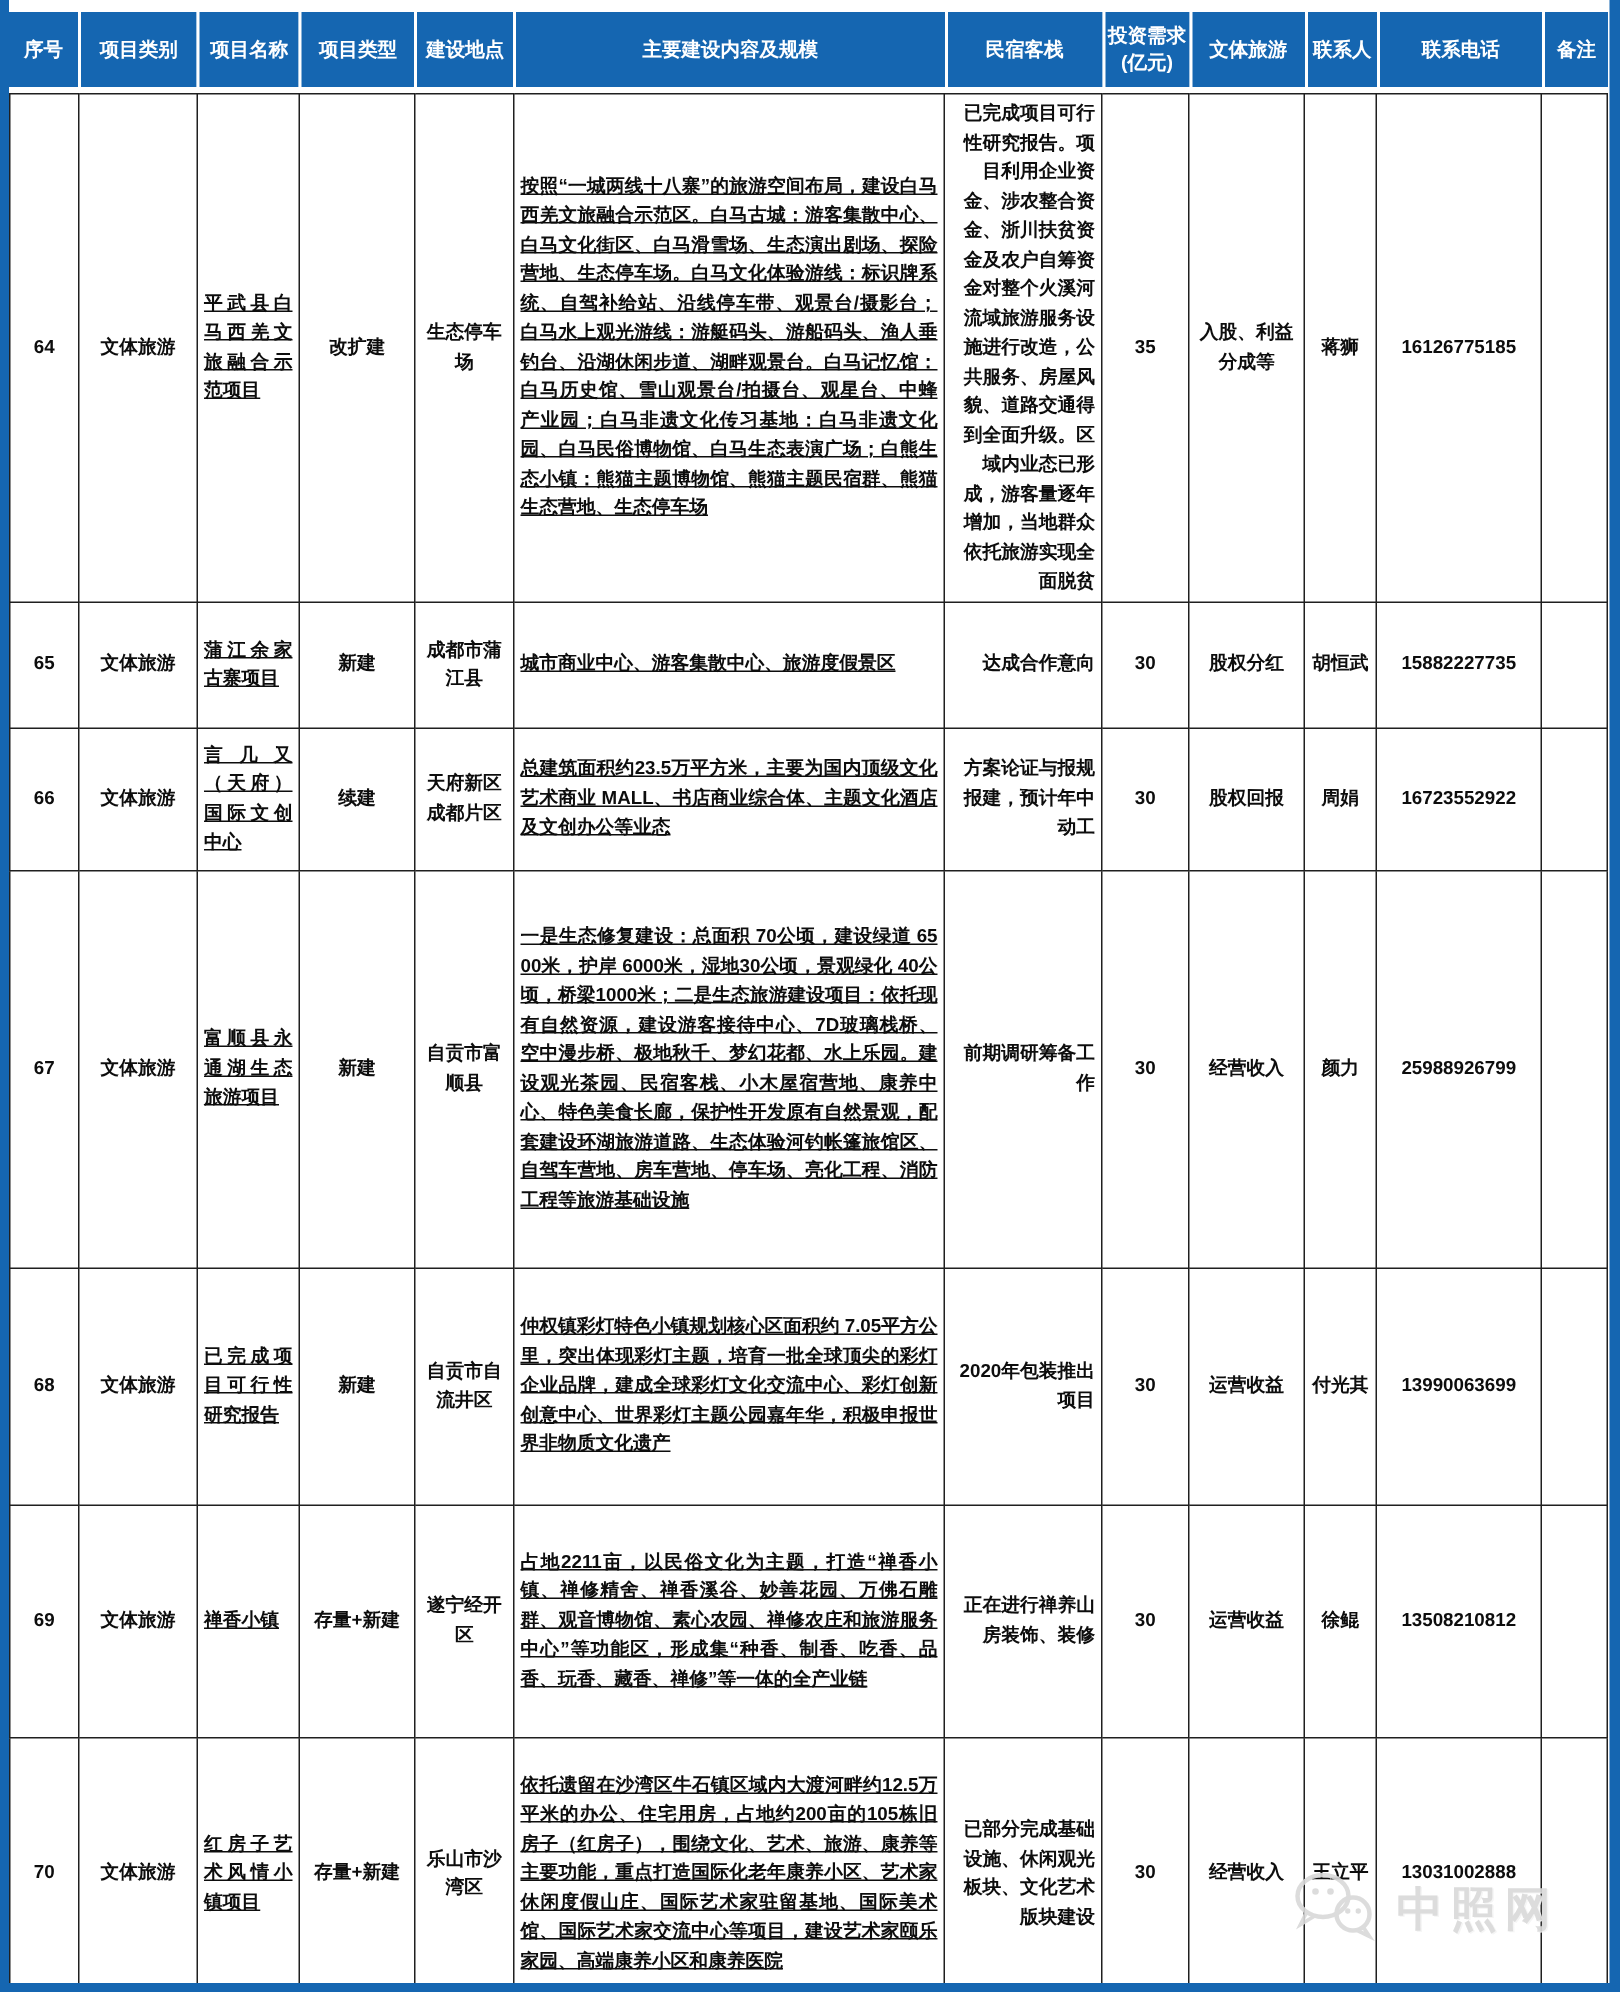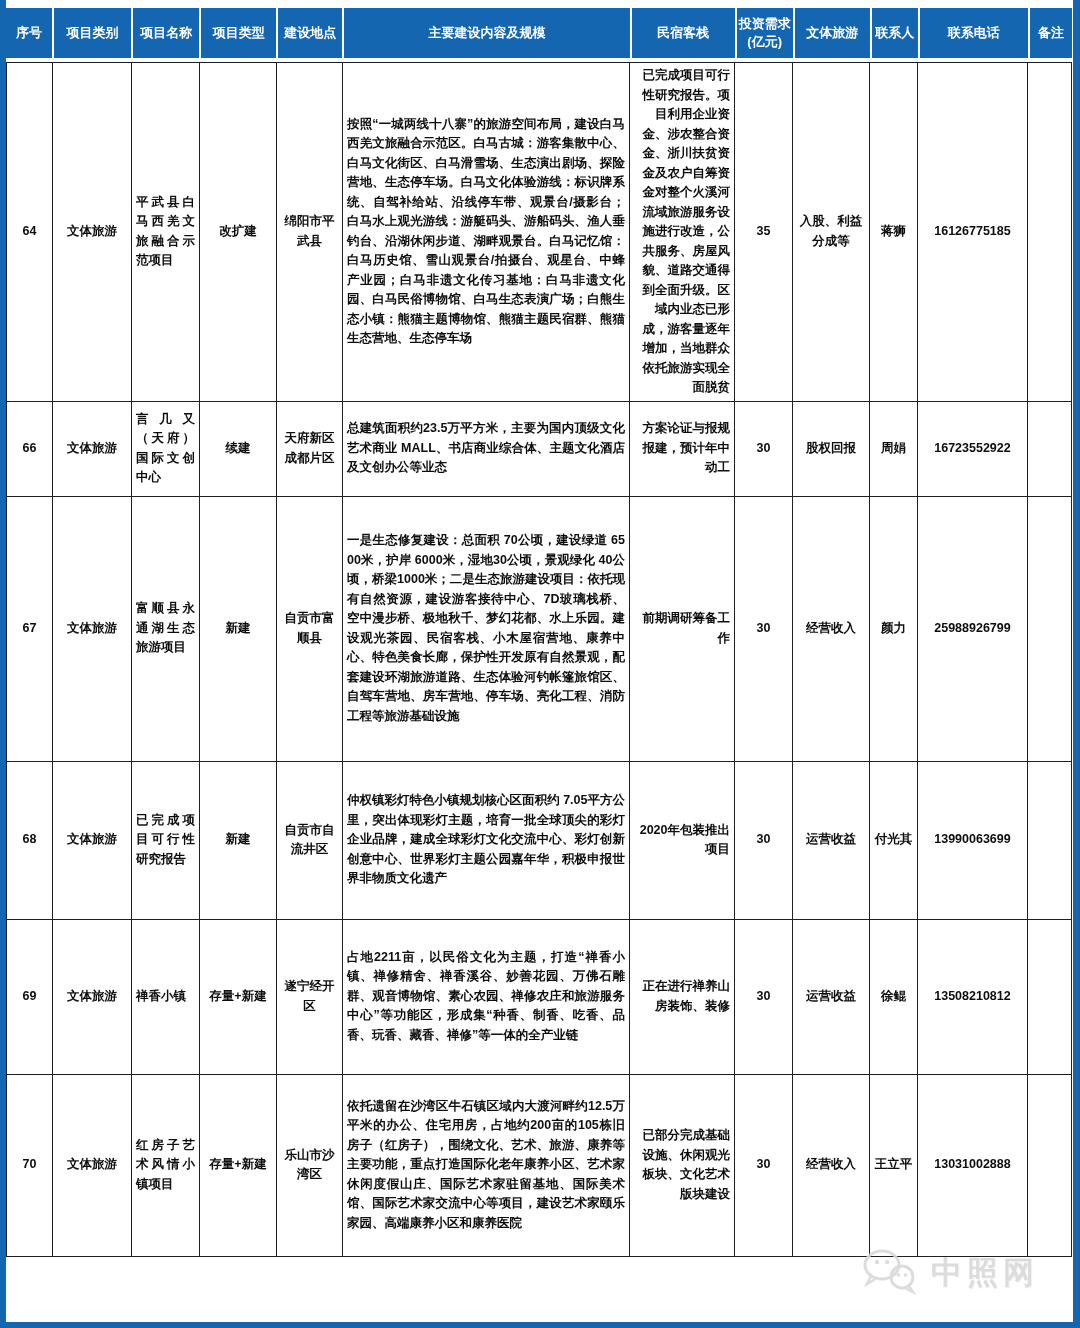--- a/index.html
+++ b/index.html
@@ -43,21 +43,21 @@
     color:#0d0d0d;
     font-size:12.5px;
     font-weight:bold;
     vertical-align:middle;
     text-align:center;
     padding:3px 4px;
     line-height:19.5px;
     word-break:break-all;
     overflow:hidden;
   }
-  .body-table td.left{text-align:justify;text-align-last:left;}
+  .body-table td.left{text-align:justify;text-align-last:left;text-decoration:underline;}
   .body-table td.prog{text-align:right;}
   tr.r64{height:318px;} tr.r65{height:84px;} tr.r66{height:95px;}
   tr.r67{height:265px;} tr.r68{height:158px;} tr.r69{height:155px;}
   tr.r70{height:182px;}
 
   
   .watermark{
     position:absolute;
     right:34px;bottom:20px;
     display:flex;align-items:center;gap:10px;
@@ -125,30 +125,44 @@
         <col class="c-phone">
         <col class="c-note">
     </colgroup>
 
     <tbody>
         <tr class="r64">
       <td>64</td>
       <td>文体旅游</td>
       <td class="left">平武县白马西羌文旅融合示范项目</td>
       <td>改扩建</td>
-      <td>绵阳市平武县</td>
+      <td>生态停车场</td>
       <td class="left">按照“一城两线十八寨”的旅游空间布局，建设白马西羌文旅融合示范区。白马古城：游客集散中心、白马文化街区、白马滑雪场、生态演出剧场、探险营地、生态停车场。白马文化体验游线：标识牌系统、自驾补给站、沿线停车带、观景台/摄影台；白马水上观光游线：游艇码头、游船码头、渔人垂钓台、沿湖休闲步道、湖畔观景台。白马记忆馆：白马历史馆、雪山观景台/拍摄台、观星台、中蜂产业园；白马非遗文化传习基地：白马非遗文化园、白马民俗博物馆、白马生态表演广场；白熊生态小镇：熊猫主题博物馆、熊猫主题民宿群、熊猫生态营地、生态停车场</td>
       <td class="prog">已完成项目可行性研究报告。项目利用企业资金、涉农整合资金、浙川扶贫资金及农户自筹资金对整个火溪河流域旅游服务设施进行改造，公共服务、房屋风貌、道路交通得到全面升级。区域内业态已形成，游客量逐年增加，当地群众依托旅游实现全面脱贫</td>
       <td>35</td>
       <td>入股、利益分成等</td>
       <td>蒋狮</td>
       <td>16126775185</td>
       <td></td>
     </tr>
 
+    <tr class="r65">
+      <td>65</td>
+      <td>文体旅游</td>
+      <td class="left">蒲江余家古寨项目</td>
+      <td>新建</td>
+      <td>成都市蒲江县</td>
+      <td class="left">城市商业中心、游客集散中心、旅游度假景区</td>
+      <td class="prog">达成合作意向</td>
+      <td>30</td>
+      <td>股权分红</td>
+      <td>胡恒武</td>
+      <td>15882227735</td>
+      <td></td>
+    </tr>
 
     <tr class="r66">
       <td>66</td>
       <td>文体旅游</td>
       <td class="left">言几又（天府）国际文创中心</td>
       <td>续建</td>
       <td>天府新区成都片区</td>
       <td class="left">总建筑面积约23.5万平方米，主要为国内顶级文化艺术商业 MALL、书店商业综合体、主题文化酒店及文创办公等业态</td>
       <td class="prog">方案论证与报规报建，预计年中动工</td>
       <td>30</td>

